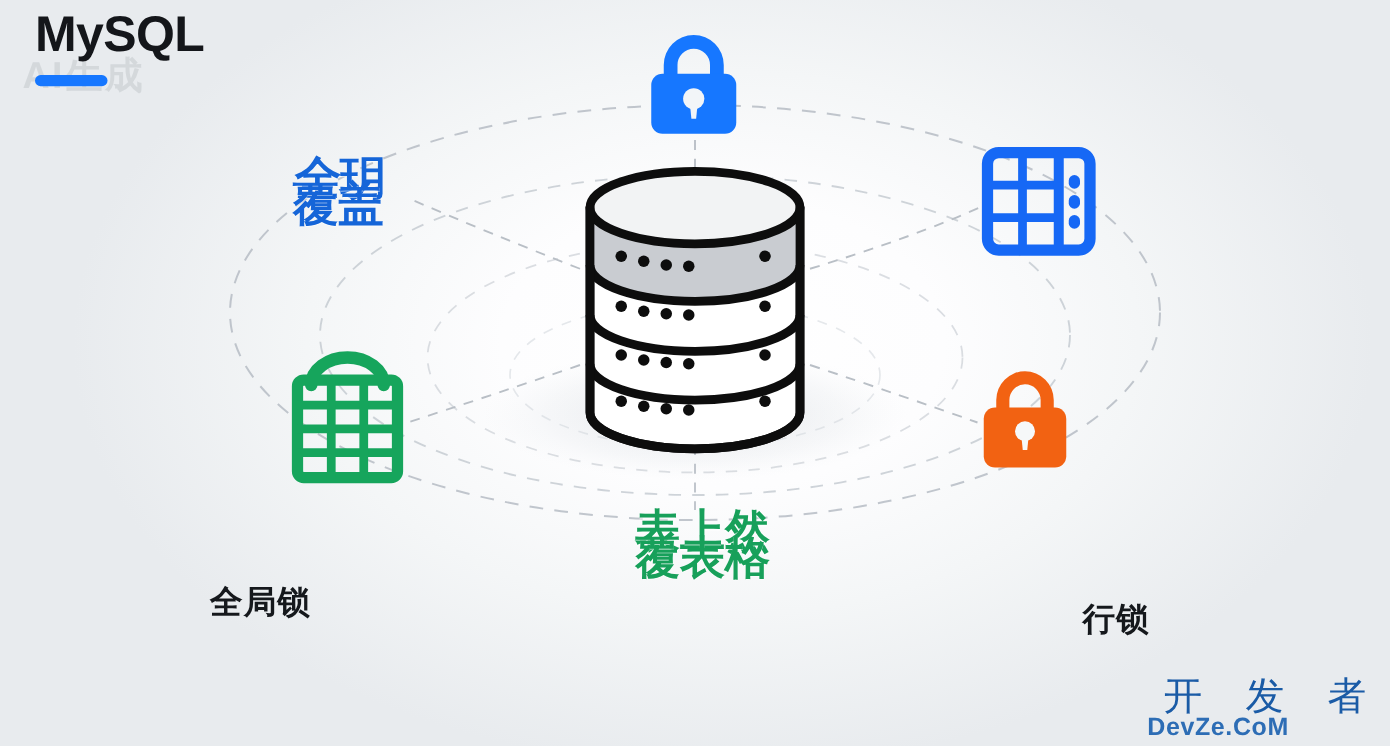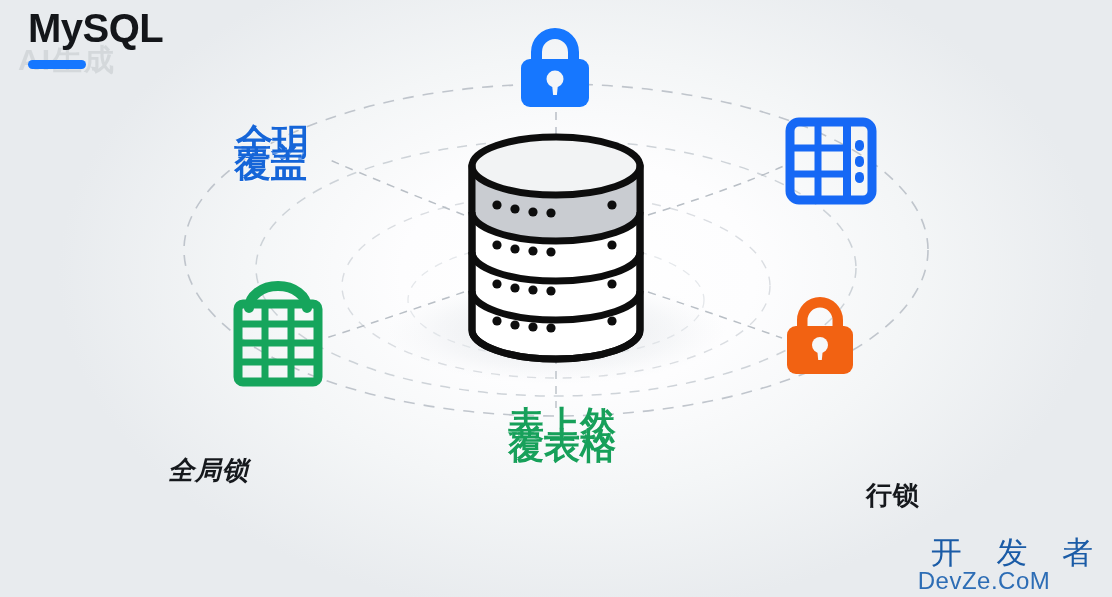--- a/index.html
+++ b/index.html
@@ -24,21 +24,21 @@
   }
   .wm-brand{
     position:absolute;right:6px;bottom:4px;
     color:#1f5fa9;user-select:none;margin-top:39px;
   }
   .wm-brand .cn{
     font-size:31px;letter-spacing:13px;font-weight:400;
     color:#1a5ba6;line-height:1.05;padding-left:13px;
   }
   .wm-brand .en{
-    font-size:24px;font-weight:400;letter-spacing:.5px;
+    font-size:20px;font-weight:700;letter-spacing:.5px;
     color:#2d6db5;line-height:1.05;margin-top:-2px;
   }
 
   
   .title-block{position:absolute;left:28px;top:8px;}
   .title-text{
     font-size:40px;font-weight:700;color:#14161a;
     letter-spacing:-.5px;line-height:1;
   }
   .title-rule{
@@ -60,21 +60,21 @@
   .lbl-global .ln{letter-spacing:-1px;}
   .lbl-global .ln2{margin-left:-2px;margin-top:-9px;}
   .lbl-table{left:508px;top:410px;font-size:36px;}
   .lbl-table .ln2{margin-top:-9px;}
 
   
   .heading{
     position:absolute;font-size:26px;font-weight:700;color:#15181c;
     letter-spacing:1px;white-space:nowrap;
   }
-  .h-left{left:168px;top:453px;font-style:italic;}
+  .h-left{left:168px;top:464px;}
   .h-right{left:866px;top:448px;margin-top:30px;}
 
   
   #panel{
     position:absolute;left:48px;top:503px;width:1016px;height:72px;
     border:1px solid #dfe3e6;border-radius:14px;
     background:linear-gradient(180deg,#f7f8f9 0%,#f2f4f5 55%,#eef0f2 100%);
     box-shadow:0 1px 2px rgba(0,0,0,.02);
   }
   .panel-dot{

